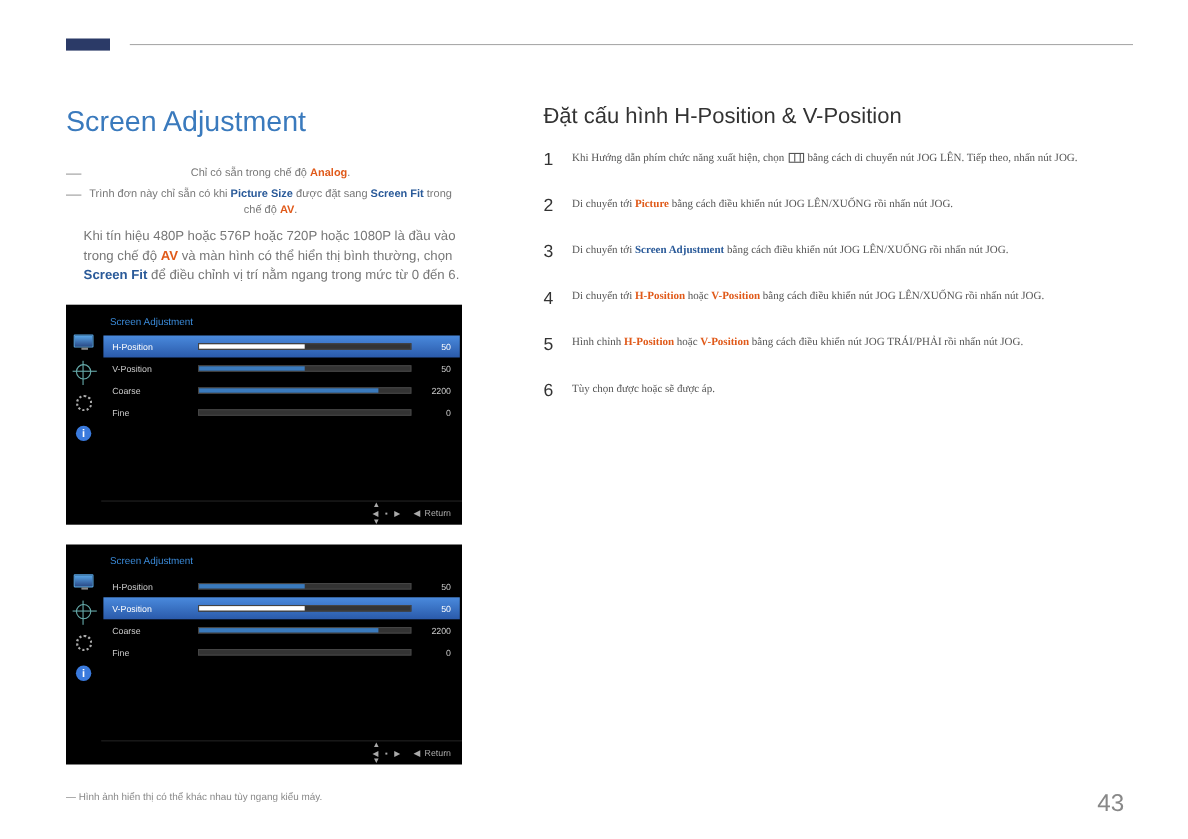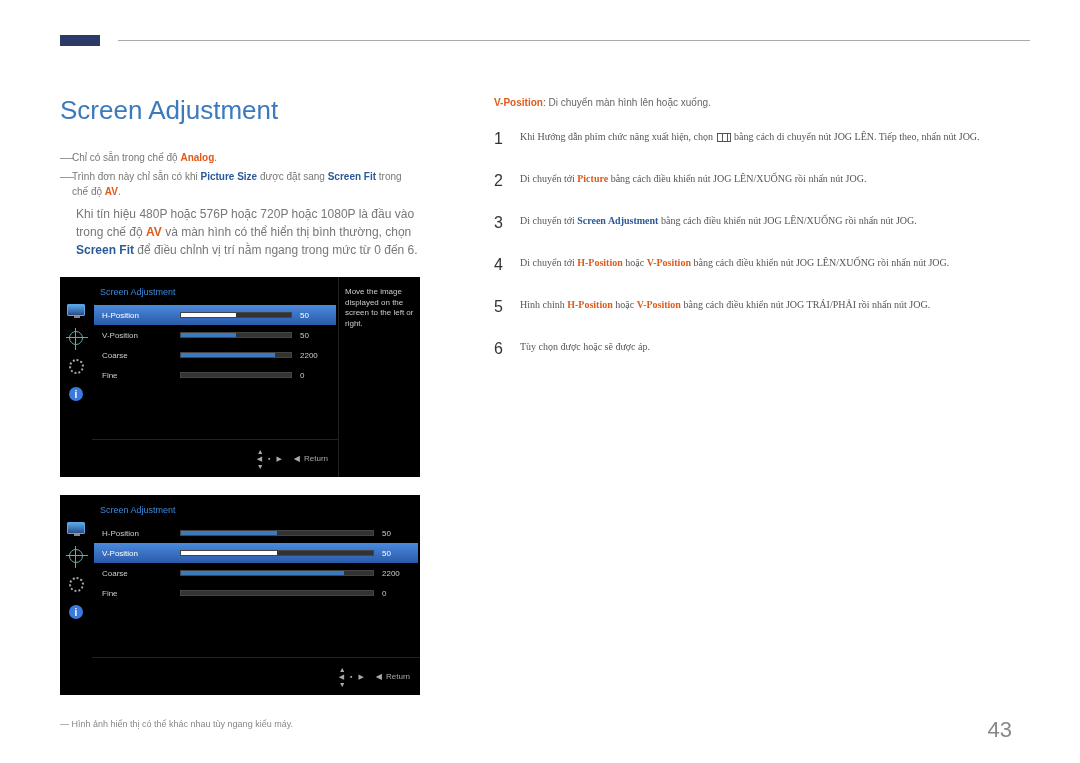--- a/index.html
+++ b/index.html
@@ -50,21 +50,21 @@
     margin-bottom: 12px;
   }
   .note-row {
     display: flex;
     font-size: 10px;
     color: #777;
     line-height: 1.5;
     margin-bottom: 4px;
   }
   .note-dash { width: 12px; flex-shrink:0; color:#999; font-size:14px; line-height:1.1; }
-  .note-text { flex:1; }
+  .note-text { flex:1;text-align:center; }
   .hl-red { color: #e05a1a; font-weight: bold; }
   .hl-darkblue { color: #2a5a99; font-weight: bold; }
   .sub-note {
     font-size: 12px;
     color: #777;
     line-height: 1.5;
     margin-left: 16px;
     margin-top: 6px;
   }
 
@@ -101,38 +101,38 @@
   .osd-title { color:#3a8ad8; font-size:9px; padding:4px 6px 8px 6px;}
   .osd-row {
     display:flex; align-items:center; height:20px; padding:0 8px; font-size:8px; color:#ccc;
     border-top: 0; position:relative;
   }
   .osd-row.sel { background: linear-gradient(#4a8add,#2a5aaa); color:#fff;}
   .osd-row .label { width:70px;}
   .osd-row .bar-wrap { flex:1; height:6px; background:#333; margin:0 8px; position:relative; border:0.5px solid #444;}
   .osd-row .bar-fill { height:100%; background:#3a7abd;}
   .osd-row.sel .bar-fill { background:#fff;}
-  .osd-row .val { width:28px; text-align:left;}
+  .osd-row .val { width:28px; text-align:right;}
   .osd-right {
     width:82px; padding:10px 6px 0 6px; font-size:8px; color:#ccc; line-height:1.3;
     border-left:0.5px solid #222;
   }
   .osd-footer {
-    position:absolute; bottom:0; left:0; right:0; height:38px; border-top:0.5px solid #222;
+    position:absolute; bottom:0; left:0; right:0; height:22px; border-top:0.5px solid #222;
     display:flex; justify-content:flex-end; align-items:center; gap:10px; padding-right:10px;
     font-size:8px; color:#aaa;
   }
   .nav-arrows { font-size:7px; letter-spacing:2px;}
   .ret-tri { font-size:8px; margin-right:4px;}
 
   .bottom-note {
     position:absolute; left:60px; bottom:34px; font-size:9px; color:#888;
   }
   .page-num {
-    position:absolute; right:68px; bottom:20px; font-size:22px; color:#888; font-weight:300;
+    position:absolute; right:58px; bottom:20px; font-size:22px; color:#888; font-weight:300;
   }
 
   
   .desc-line { font-size:10px; color:#666; line-height:1.6; margin-bottom:2px;}
   .steps { margin-top:16px;}
   .step-row { display:flex; gap:14px; margin-bottom:18px; font-size:10px; color:#555; line-height:1.5;}
   .step-num { font-size:16px; color:#333; width:12px; flex-shrink:0; font-weight:400;}
   .step-text { flex:1; padding-top:2px;font-family:Liberation Serif, serif;}
   .bars-icon {
     display:inline-block; width:14px; height:9px; border:1px solid #555; position:relative; vertical-align:middle; margin:0 1px;
@@ -214,21 +214,20 @@
           <div class="bar-wrap">
               <div class="bar-fill" style="width:0%"></div>
             </div>
           <div class="val">0</div>
         </div>
         <div class="osd-footer">
           <span class="nav-arrows">▲<br>◀ ▪ ▶<br>▼</span>
           <span><span class="ret-tri">◀</span><span>Return</span></span>
         </div>
       </div>
-      <div class="osd-right">Move the image displayed on the screen to the left or right.</div>
     </div>
 
     <div class="osd-panel">
       <div class="osd-left">
         <div class="ico">
             <div class="monitor-ico"></div>
           </div>
         <div class="ico">
             <div class="sun-ico"></div>
           </div>
@@ -271,23 +270,21 @@
         </div>
         <div class="osd-footer">
           <span class="nav-arrows">▲<br>◀ ▪ ▶<br>▼</span>
           <span><span class="ret-tri">◀</span><span>Return</span></span>
         </div>
       </div>
     </div>
   </div>
 
   <div class="right-col">
-    <div class="desc-line">
-      <span class="hl-red">V-Position</span><span>: Di chuyển màn hình lên hoặc xuống.</span>
-    </div>
+    <h2 class="right-title">Đặt cấu hình H-Position &amp; V-Position</h2>
 
     <div class="steps">
       <div class="step-row">
         <div class="step-num">1</div>
         <div class="step-text">
           <span>Khi Hướng dẫn phím chức năng xuất hiện, chọn </span><span class="bars-icon"></span><span> bằng cách di chuyển nút JOG LÊN. Tiếp theo, nhấn nút JOG.</span>
         </div>
       </div>
       <div class="step-row">
         <div class="step-num">2</div>

